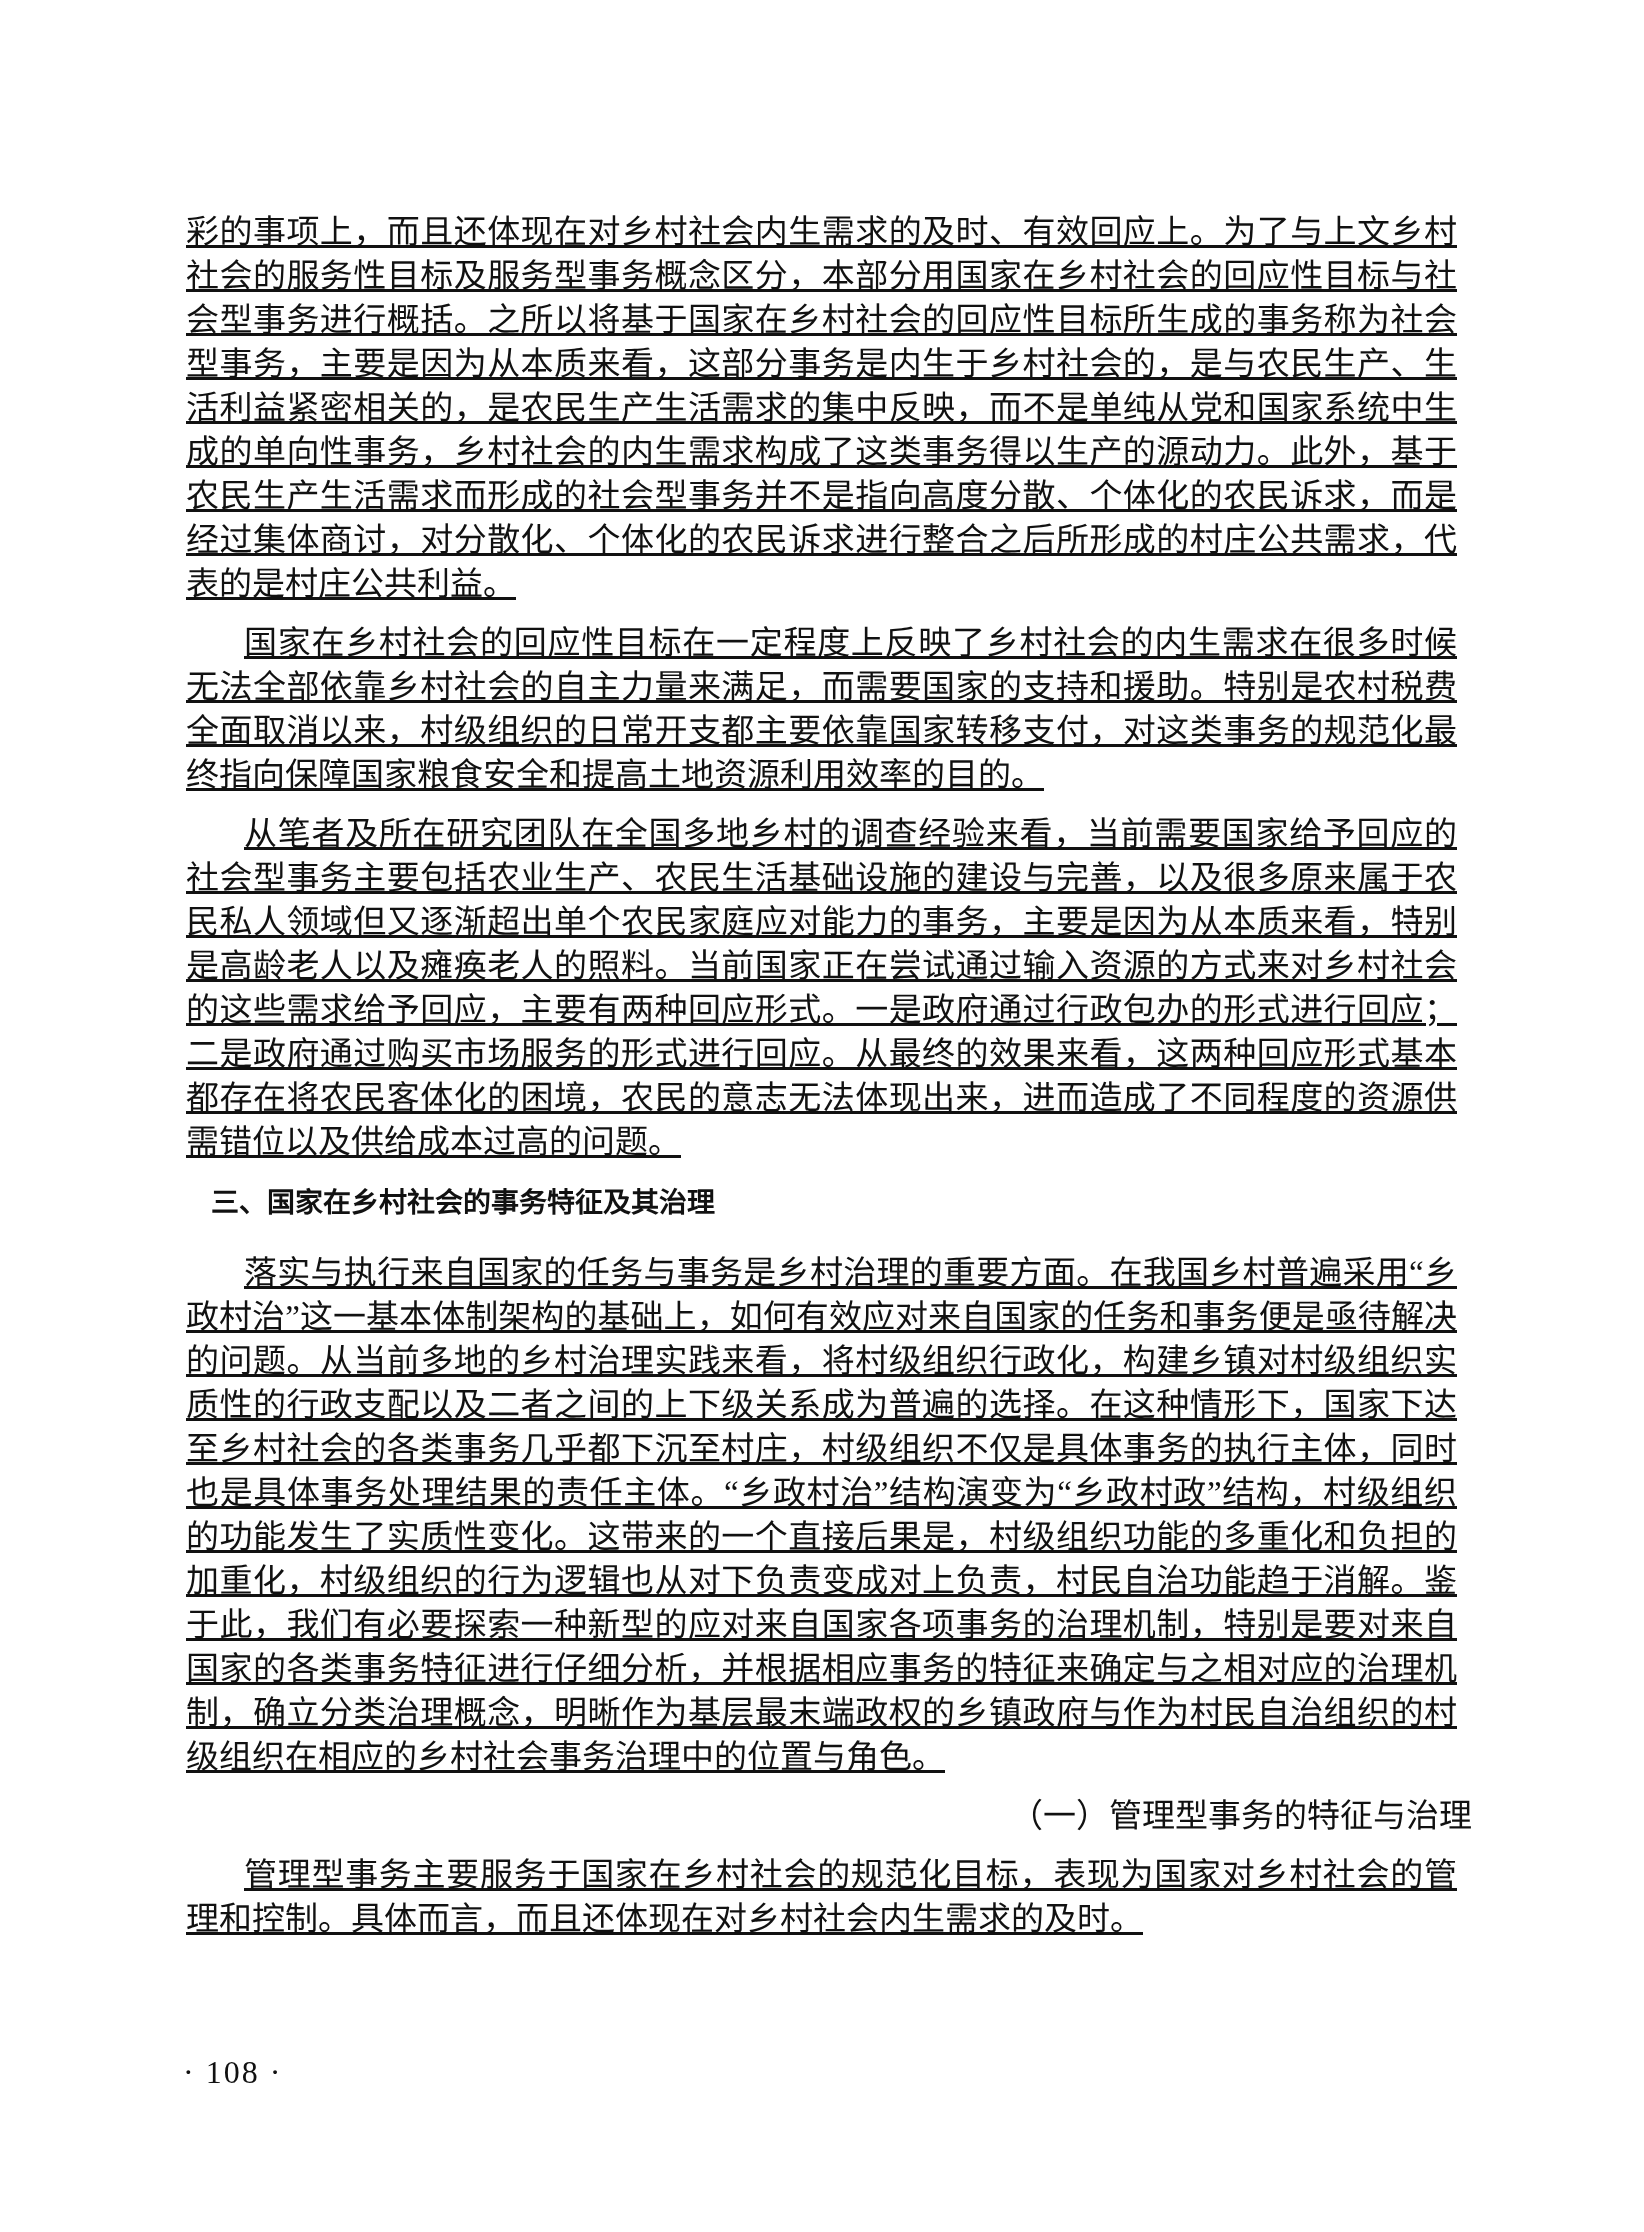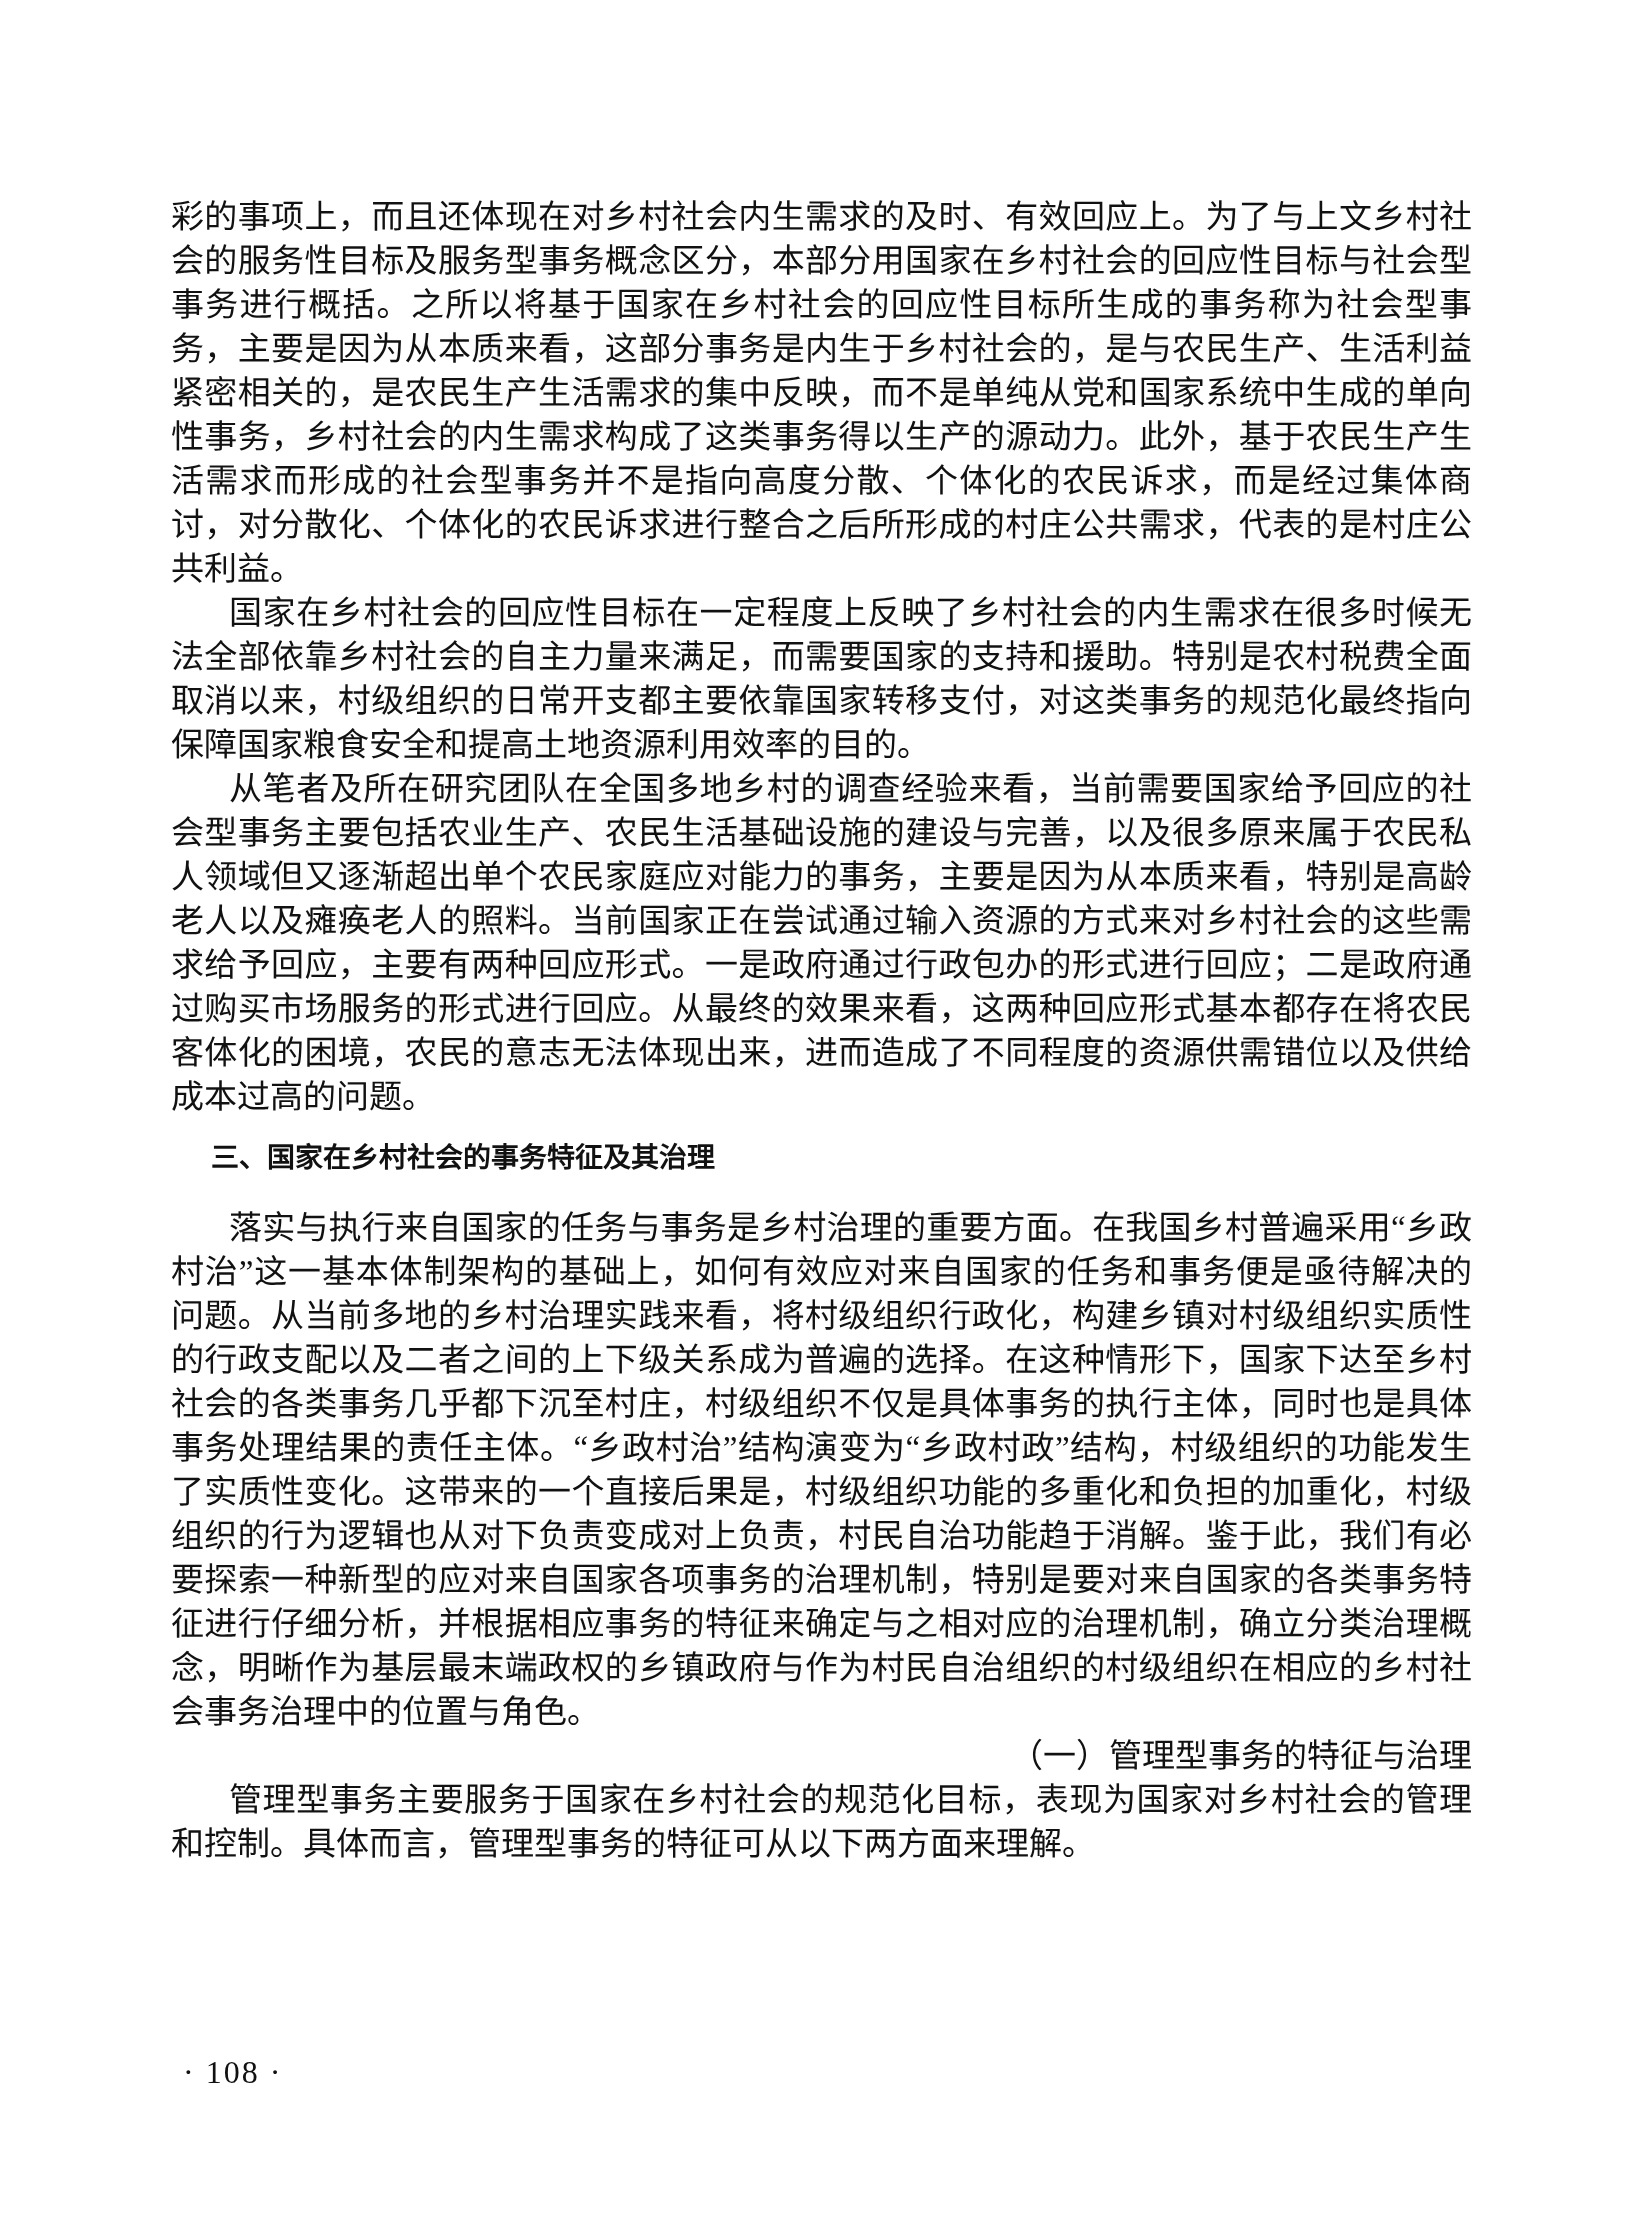--- a/index.html
+++ b/index.html
@@ -20,23 +20,24 @@
     left: 171px;
     top: 195px;
     width: 1301px;
     font-family: "Liberation Serif", "DejaVu Serif", serif;
     font-size: 33px;
     line-height: 44px;
     text-align: justify;
     text-justify: inter-character;
   }
   p.para {
-    margin: 0;
+    margin: 15px;
     padding: 0;
     text-indent: 58px;
+    text-decoration: underline;
   }
   p.para.no-indent {
     text-indent: 0;
   }
   .section-heading {
     font-family: "Liberation Sans", "DejaVu Sans", sans-serif;
     font-size: 28px;
     font-weight: bold;
     line-height: 44px;
     margin: 17px 0 26px 0;
@@ -66,17 +67,17 @@
 <body>
 
 <div class="page">
   <main class="text-block">
     <p class="para no-indent">彩的事项上，而且还体现在对乡村社会内生需求的及时、有效回应上。为了与上文乡村社会的服务性目标及服务型事务概念区分，本部分用国家在乡村社会的回应性目标与社会型事务进行概括。之所以将基于国家在乡村社会的回应性目标所生成的事务称为社会型事务，主要是因为从本质来看，这部分事务是内生于乡村社会的，是与农民生产、生活利益紧密相关的，是农民生产生活需求的集中反映，而不是单纯从党和国家系统中生成的单向性事务，乡村社会的内生需求构成了这类事务得以生产的源动力。此外，基于农民生产生活需求而形成的社会型事务并不是指向高度分散、个体化的农民诉求，而是经过集体商讨，对分散化、个体化的农民诉求进行整合之后所形成的村庄公共需求，代表的是村庄公共利益。</p>
     <p class="para">国家在乡村社会的回应性目标在一定程度上反映了乡村社会的内生需求在很多时候无法全部依靠乡村社会的自主力量来满足，而需要国家的支持和援助。特别是农村税费全面取消以来，村级组织的日常开支都主要依靠国家转移支付，对这类事务的规范化最终指向保障国家粮食安全和提高土地资源利用效率的目的。</p>
     <p class="para">从笔者及所在研究团队在全国多地乡村的调查经验来看，当前需要国家给予回应的社会型事务主要包括农业生产、农民生活基础设施的建设与完善，以及很多原来属于农民私人领域但又逐渐超出单个农民家庭应对能力的事务，主要是因为从本质来看，特别是高龄老人以及瘫痪老人的照料。当前国家正在尝试通过输入资源的方式来对乡村社会的这些需求给予回应，主要有两种回应形式。一是政府通过行政包办的形式进行回应；二是政府通过购买市场服务的形式进行回应。从最终的效果来看，这两种回应形式基本都存在将农民客体化的困境，农民的意志无法体现出来，进而造成了不同程度的资源供需错位以及供给成本过高的问题。</p>
     <h2 class="section-heading">三、国家在乡村社会的事务特征及其治理</h2>
     <p class="para">落实与执行来自国家的任务与事务是乡村治理的重要方面。在我国乡村普遍采用“乡政村治”这一基本体制架构的基础上，如何有效应对来自国家的任务和事务便是亟待解决的问题。从当前多地的乡村治理实践来看，将村级组织行政化，构建乡镇对村级组织实质性的行政支配以及二者之间的上下级关系成为普遍的选择。在这种情形下，国家下达至乡村社会的各类事务几乎都下沉至村庄，村级组织不仅是具体事务的执行主体，同时也是具体事务处理结果的责任主体。“乡政村治”结构演变为“乡政村政”结构，村级组织的功能发生了实质性变化。这带来的一个直接后果是，村级组织功能的多重化和负担的加重化，村级组织的行为逻辑也从对下负责变成对上负责，村民自治功能趋于消解。鉴于此，我们有必要探索一种新型的应对来自国家各项事务的治理机制，特别是要对来自国家的各类事务特征进行仔细分析，并根据相应事务的特征来确定与之相对应的治理机制，确立分类治理概念，明晰作为基层最末端政权的乡镇政府与作为村民自治组织的村级组织在相应的乡村社会事务治理中的位置与角色。</p>
     <h3 class="subsection-heading">（一）管理型事务的特征与治理</h3>
-    <p class="para">管理型事务主要服务于国家在乡村社会的规范化目标，表现为国家对乡村社会的管理和控制。具体而言，管理型事务的特征可从以下两方面来理解。</p>
+    <p class="para">管理型事务主要服务于国家在乡村社会的规范化目标，表现为国家对乡村社会的管理和控制。具体而言，而且还体现在对乡村社会内生需求的及时。</p>
   </main>
   <footer class="page-footer">· 108 ·</footer>
 </div>
 
 
 </body></html>

